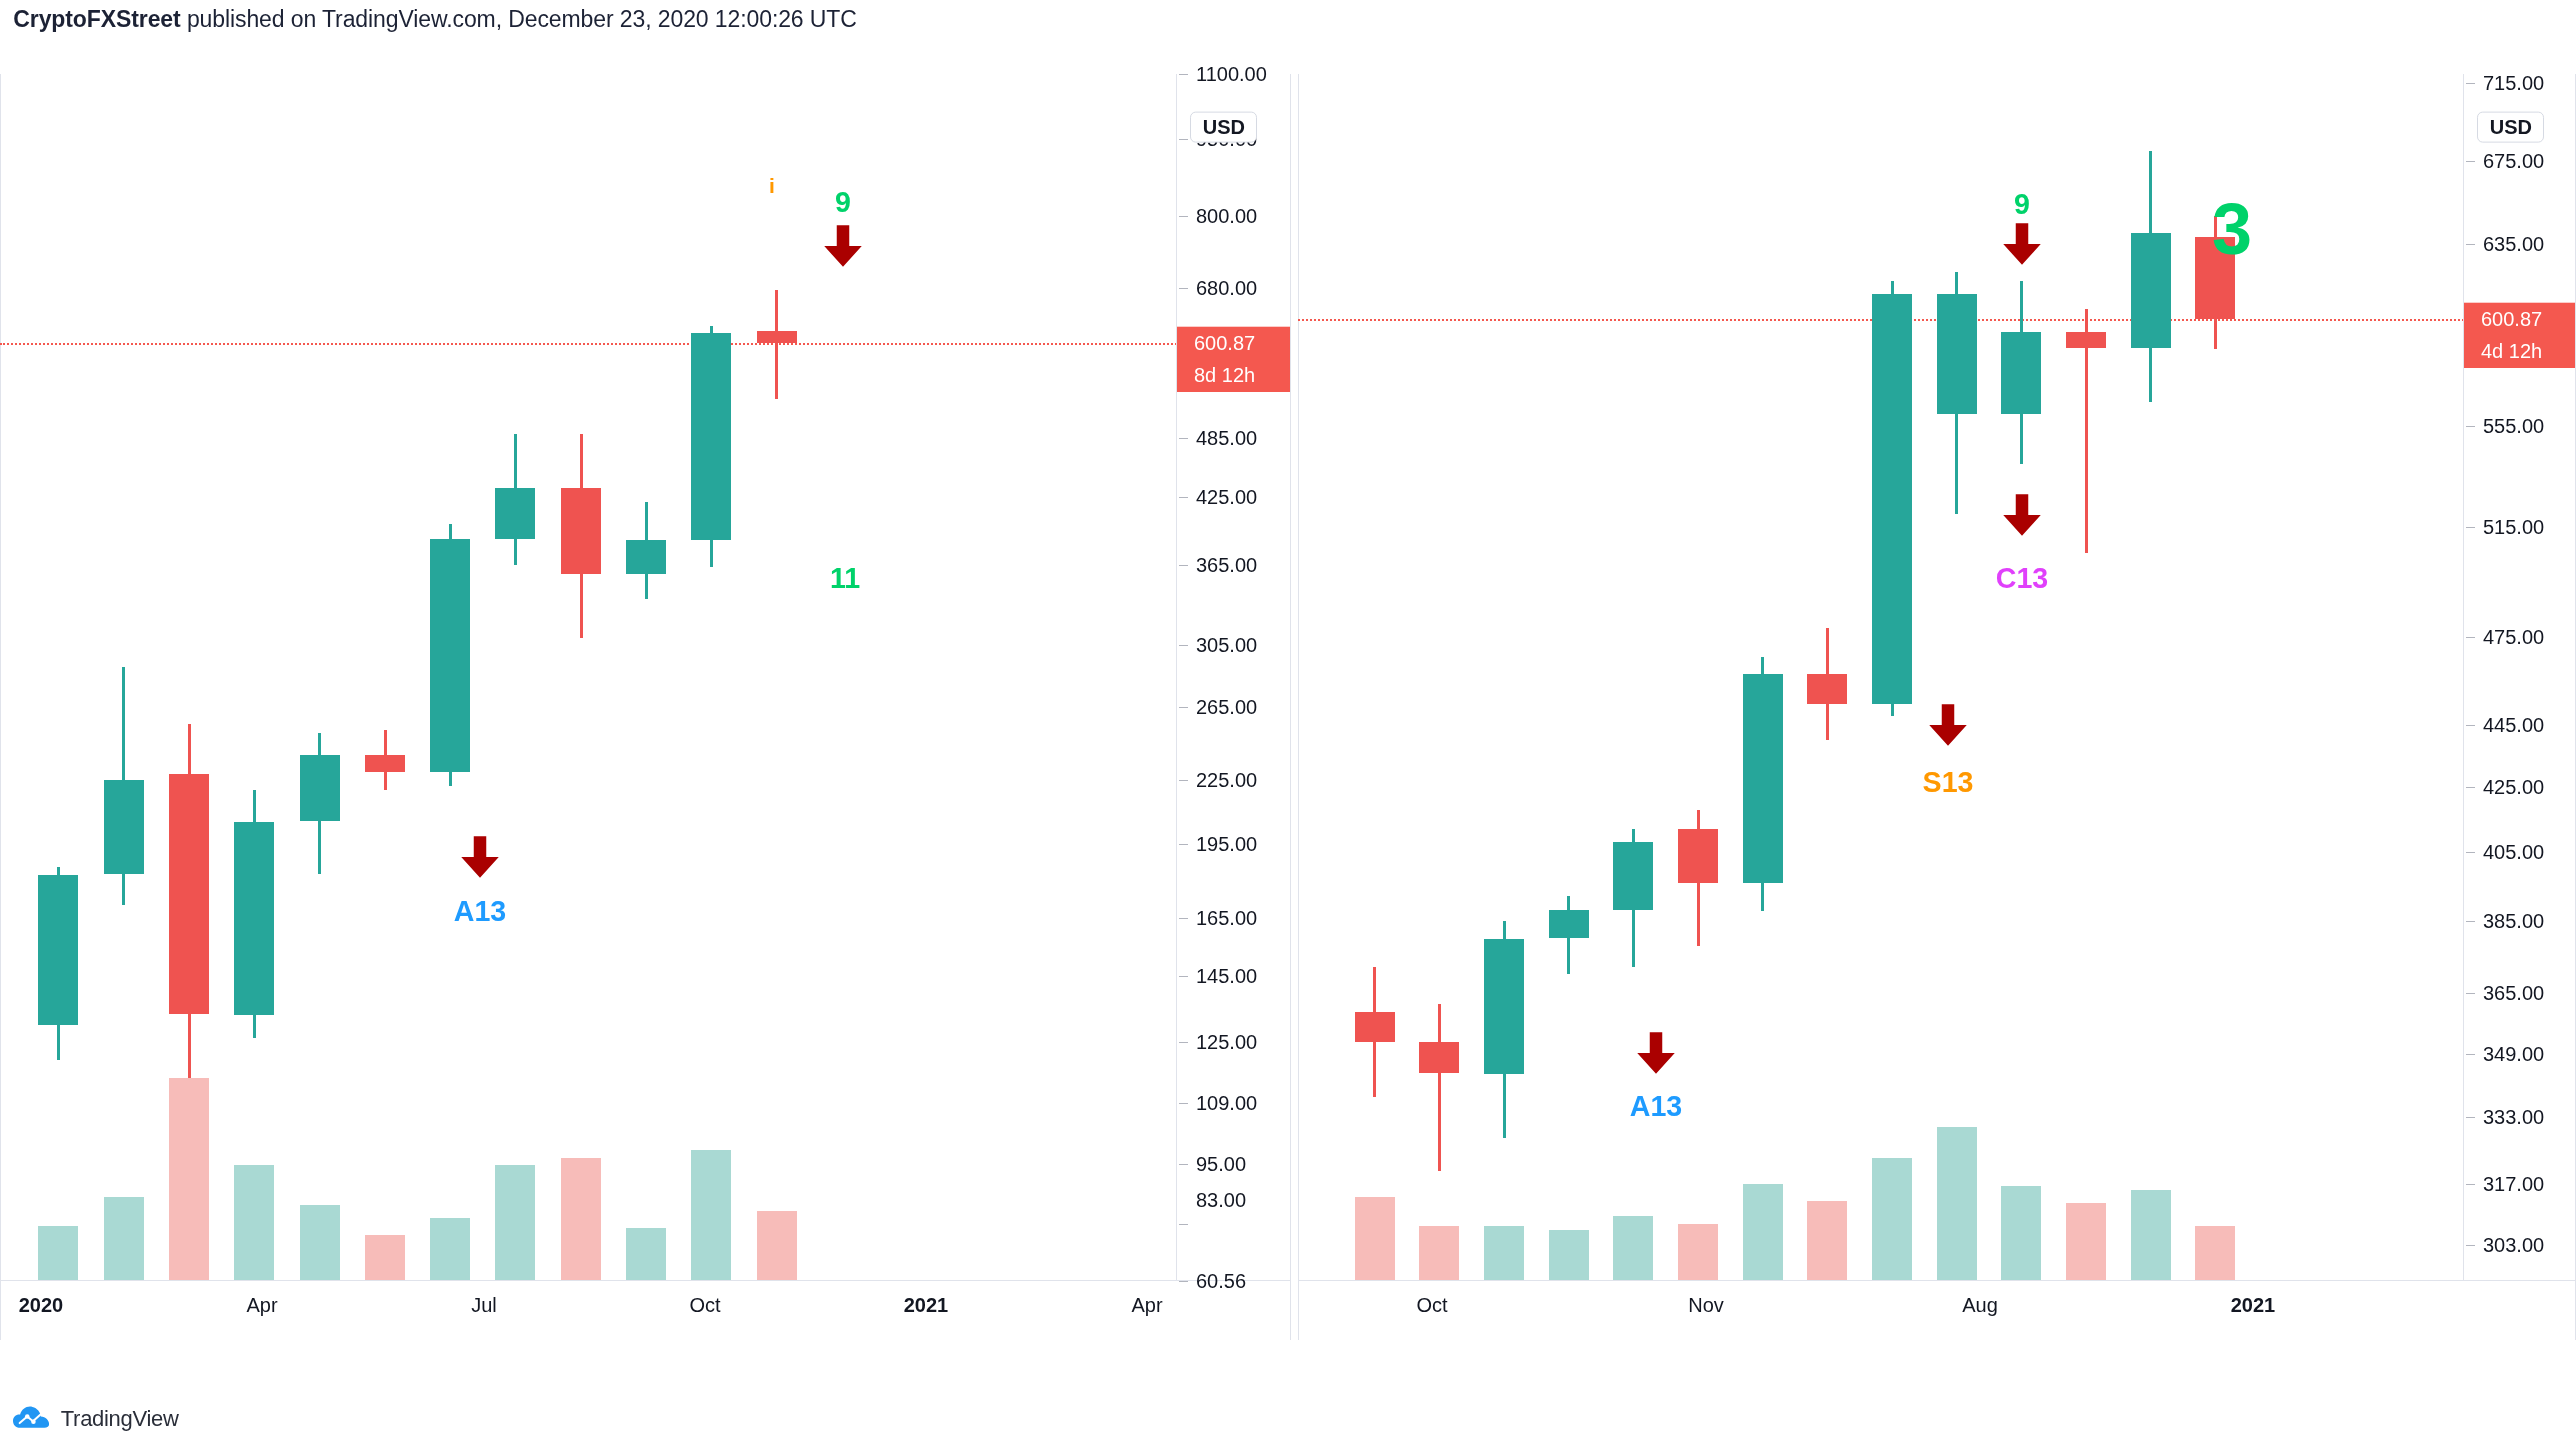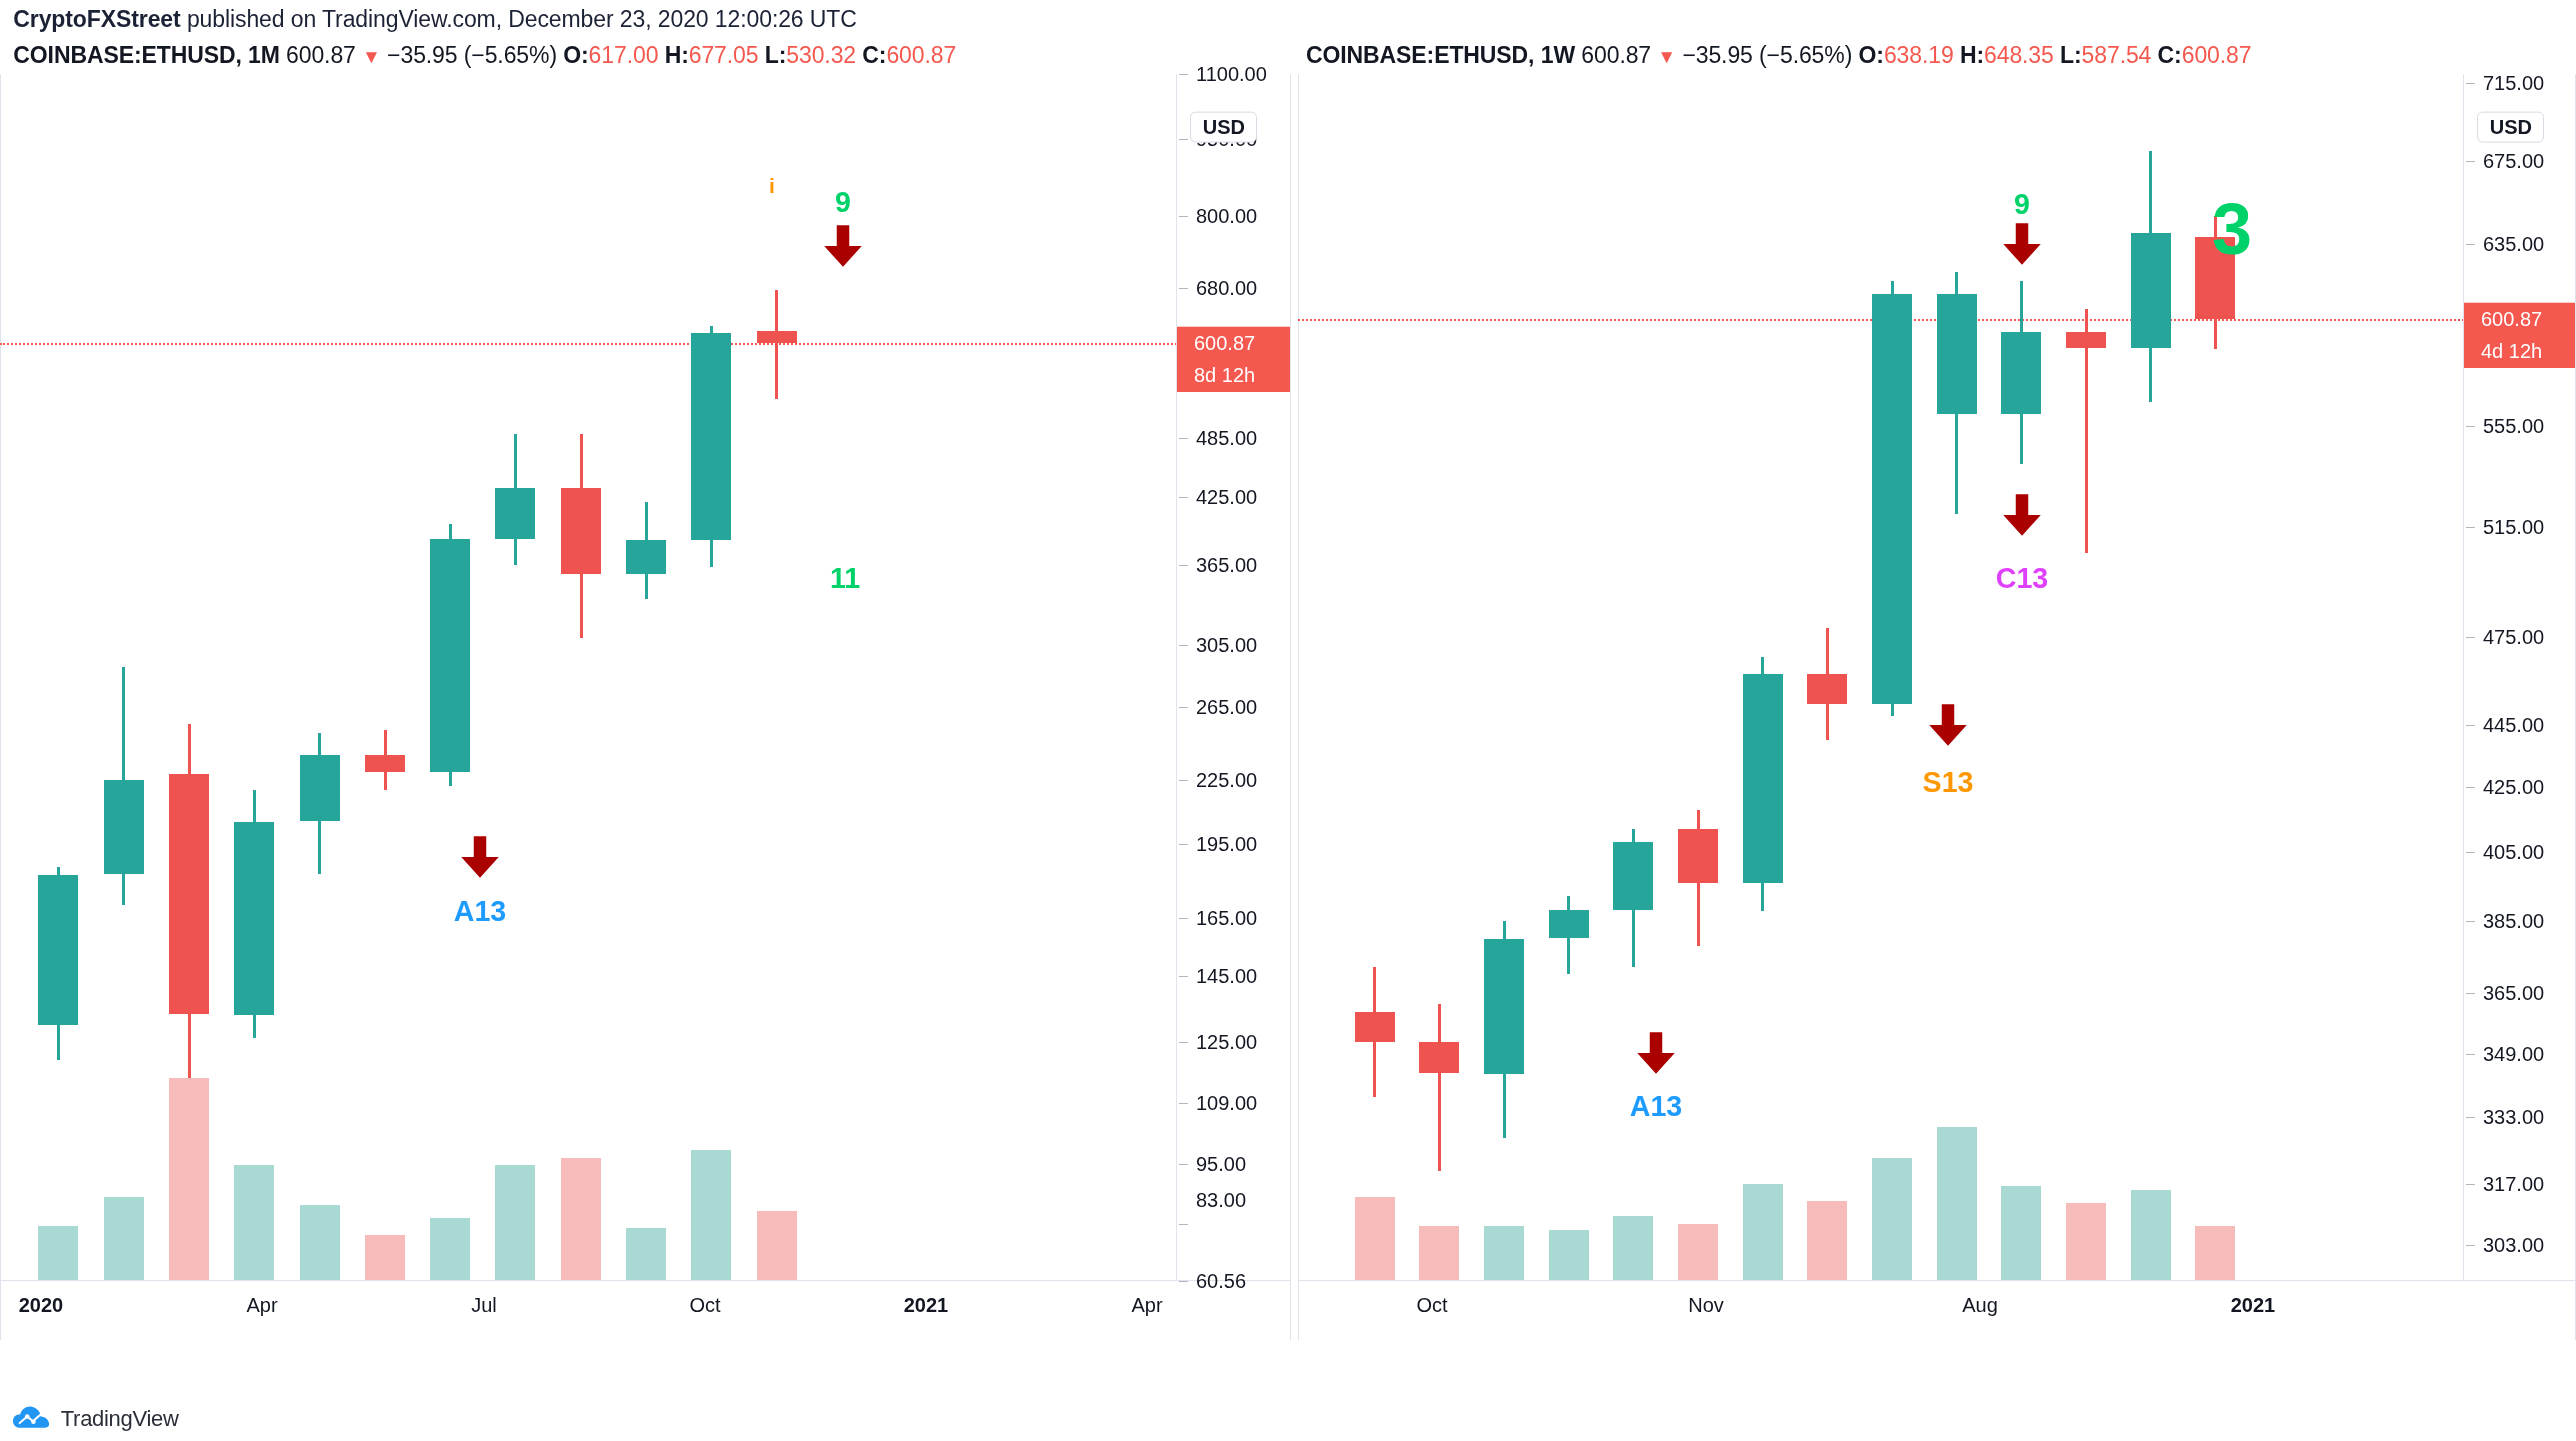--- a/index.html
+++ b/index.html
@@ -107,41 +107,21 @@
 </style>
 </head>
 <body>
 
 <div class="page">
 
   <div class="attribution">
     <span class="brand">CryptoFXStreet</span><span> published on TradingView.com, December 23, 2020 12:00:26 UTC</span>
   </div>
 
-  <div class="legend" id="legend-left">
-    <span class="sym">COINBASE:ETHUSD, 1M</span>
-    <span class="last">600.87</span>
-    <span class="tri">▼</span>
-    <span class="chg">−35.95 (−5.65%)</span>
-    <span class="ohlc-k">O:</span><span class="ohlc-v">617.00</span>
-    <span class="ohlc-k">H:</span><span class="ohlc-v">677.05</span>
-    <span class="ohlc-k">L:</span><span class="ohlc-v">530.32</span>
-    <span class="ohlc-k">C:</span><span class="ohlc-v">600.87</span>
-  </div>
-
-  <div class="legend" id="legend-right">
-    <span class="sym">COINBASE:ETHUSD, 1W</span>
-    <span class="last">600.87</span>
-    <span class="tri">▼</span>
-    <span class="chg">−35.95 (−5.65%)</span>
-    <span class="ohlc-k">O:</span><span class="ohlc-v">638.19</span>
-    <span class="ohlc-k">H:</span><span class="ohlc-v">648.35</span>
-    <span class="ohlc-k">L:</span><span class="ohlc-v">587.54</span>
-    <span class="ohlc-k">C:</span><span class="ohlc-v">600.87</span>
-  </div>
+
 
   <div class="panel" id="panel-left">
     <div class="panel-border-left"></div>
     <div class="plot" id="plot-left">
         <div class="price-line" style="top: 269px;"></div>
         <div class="cndl-wick" style="left: 57px; top: 793px; height: 193px; background: rgb(38, 166, 154);"></div>
         <div class="cndl-body" style="left: 38px; top: 801px; width: 40px; height: 150px; background: rgb(38, 166, 154);"></div>
         <div class="vol-bar" style="left: 38px; width: 40px; height: 55px; background: rgb(169, 217, 211);"></div>
         <div class="cndl-wick" style="left: 122px; top: 593px; height: 238px; background: rgb(38, 166, 154);"></div>
         <div class="cndl-body" style="left: 104px; top: 706px; width: 40px; height: 94px; background: rgb(38, 166, 154);"></div>

